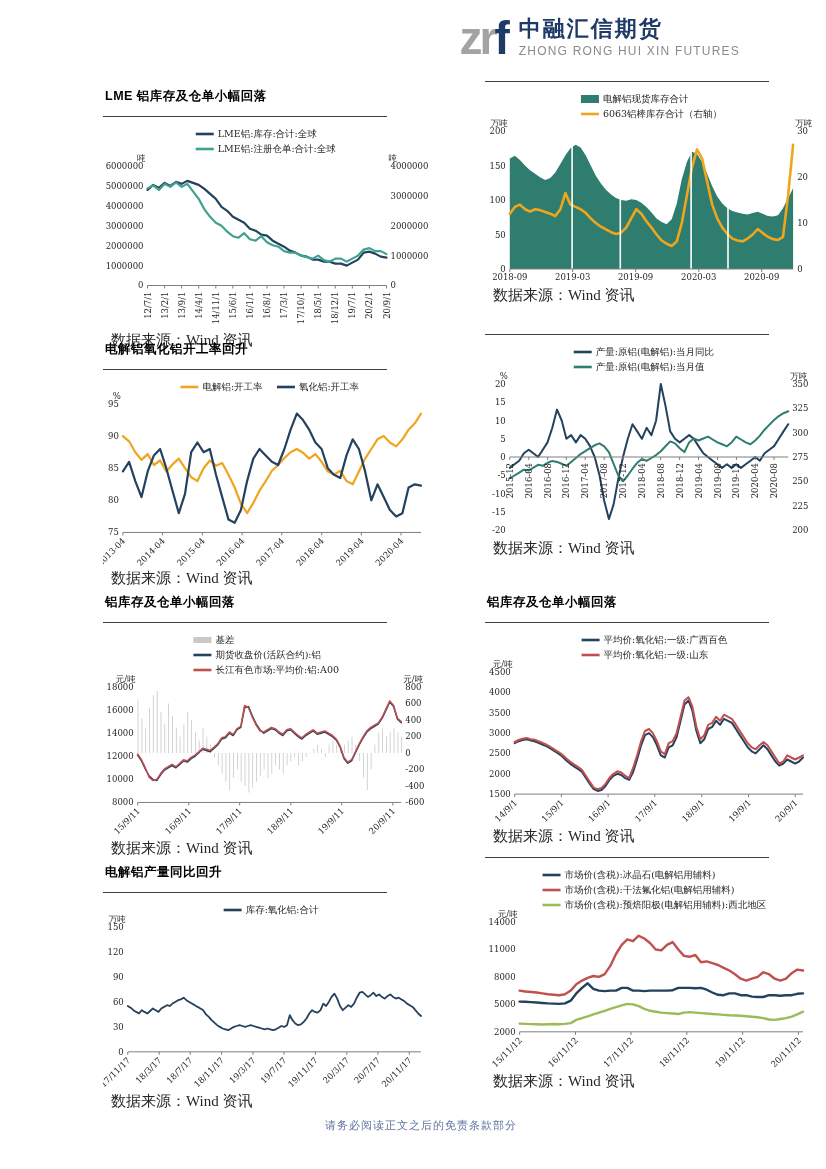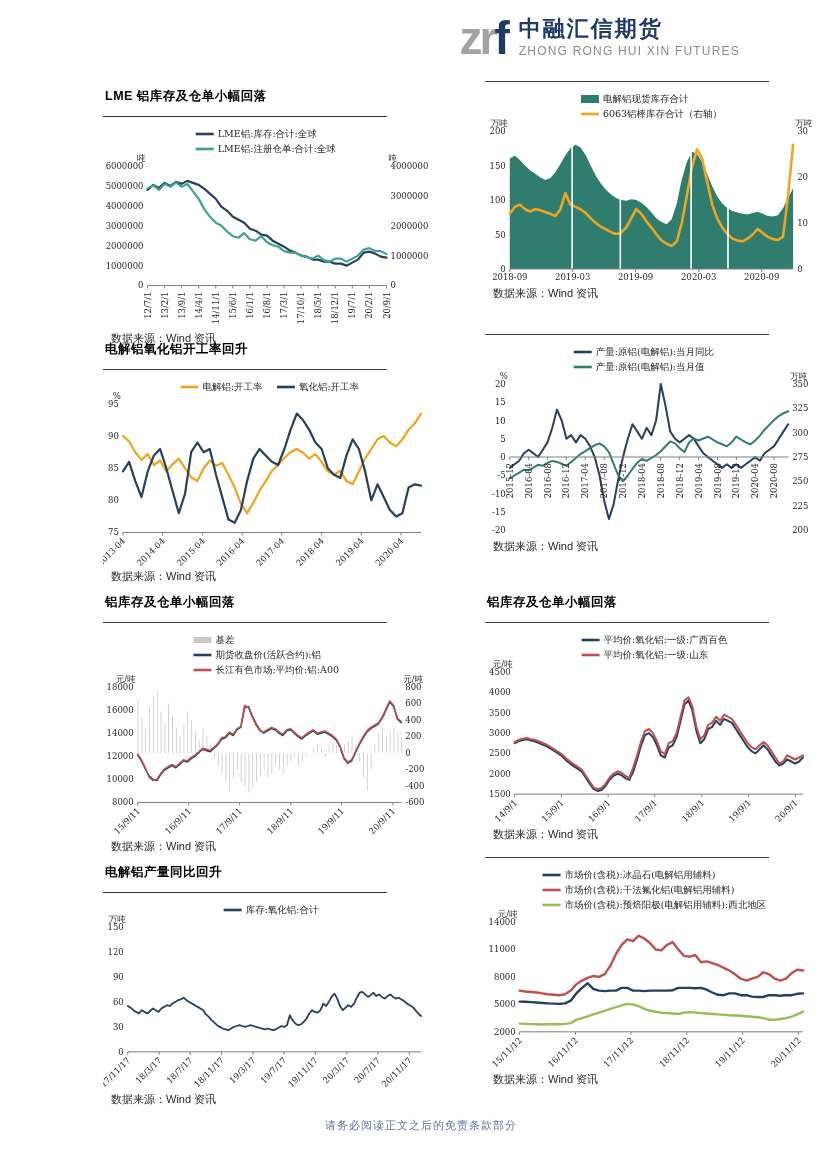--- a/index.html
+++ b/index.html
@@ -13,21 +13,21 @@
   .logotext .en{font-size:12px;color:#8a8a8a;letter-spacing:1.2px;margin-top:2px;}
   .grid{position:absolute;left:57px;top:76px;width:712px;display:grid;
         grid-template-columns:330px 330px;column-gap:52px;}
   .block{height:253px;margin-left:46px;}
   .late{margin-top:17px;}
   .ctitle{font-weight:bold;font-size:12.5px;color:#000;letter-spacing:.5px;padding-left:2px;line-height:15px;}
   .rule{border-bottom:1px solid #3f3f3f;margin:5px 0 3px 0;}
   .plot{width:330px;}
   .plot svg{display:block;}
   svg text{font-family:"DejaVu Serif","Liberation Serif",serif;fill:#262626;}
-  .source{font-family:Liberation Sans, sans-serif;font-size:11px;color:#262626;
+  .source{font-family:Liberation Serif, serif;font-size:15px;color:#262626;
           padding-left:8px;margin-top:1px;}
   .footer{position:absolute;left:0;right:0;top:1118px;text-align:center;
           font-family:"DejaVu Serif","Liberation Serif",serif;
           font-size:11px;color:#5f74a0;letter-spacing:1px;margin-left:16px;}
 </style>
 </head>
 <body>
 
 <div class="logo">
   <div class="zrf"><span class="zr">zr</span><span class="f">f</span></div>

